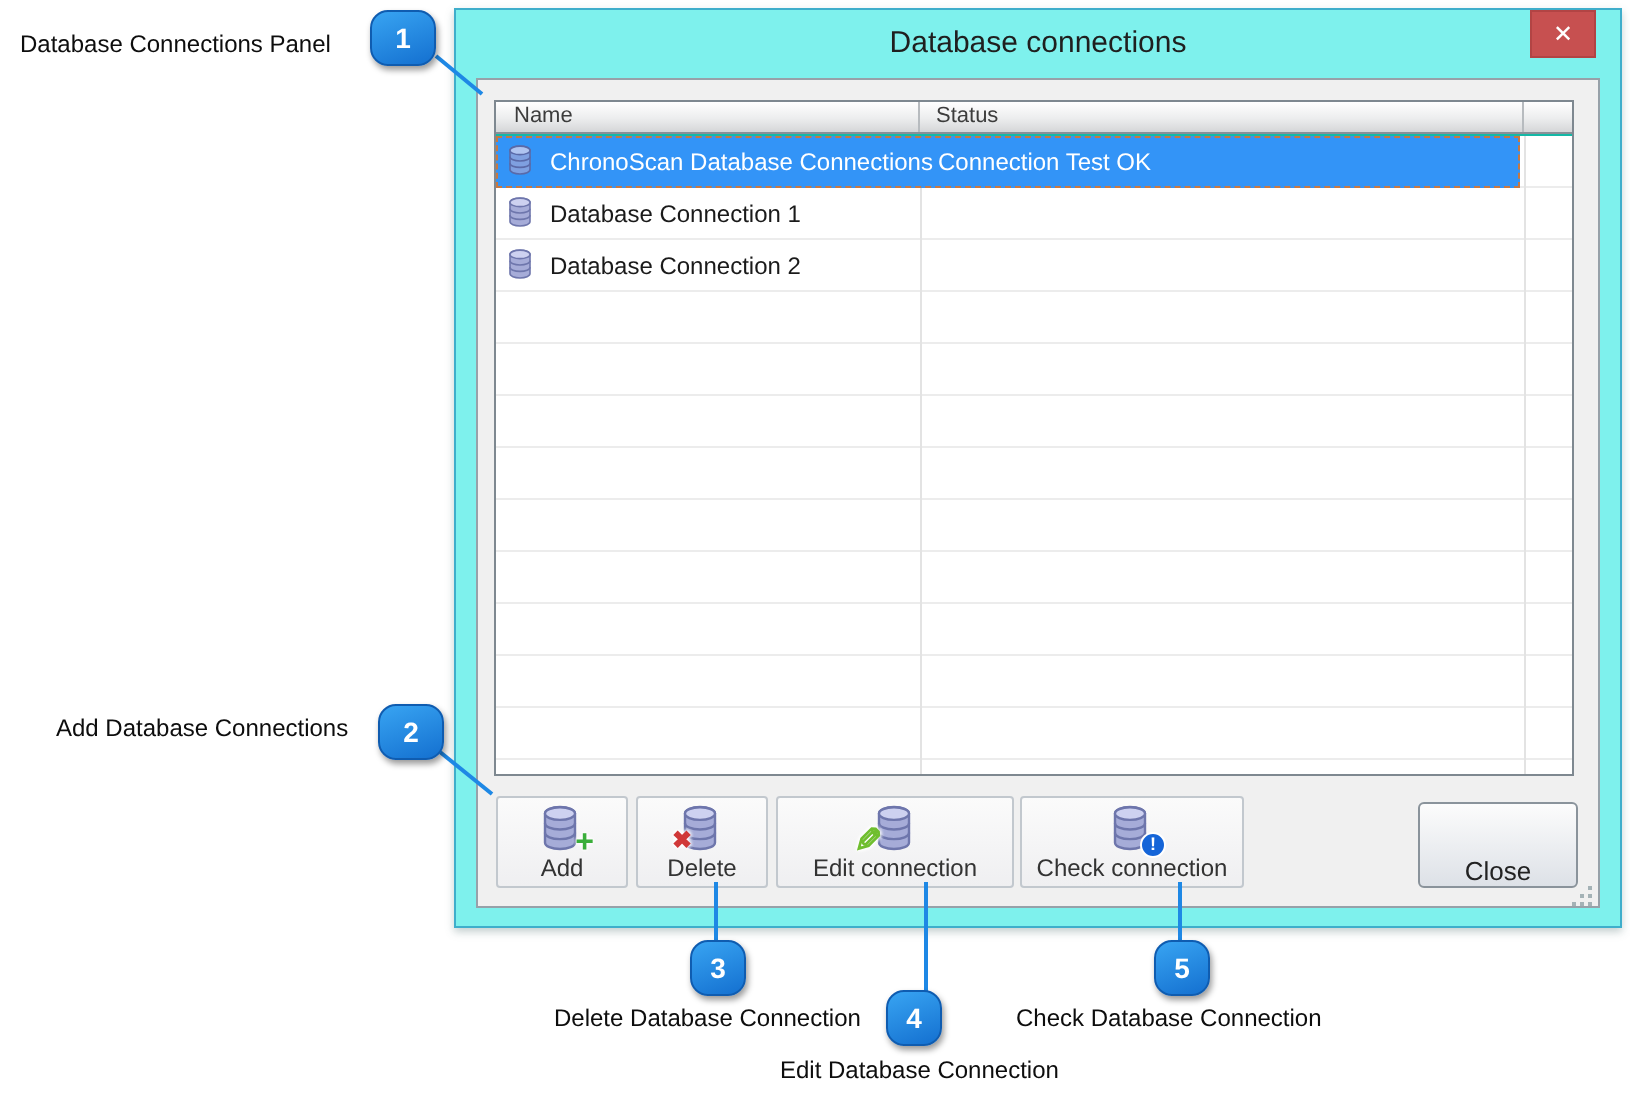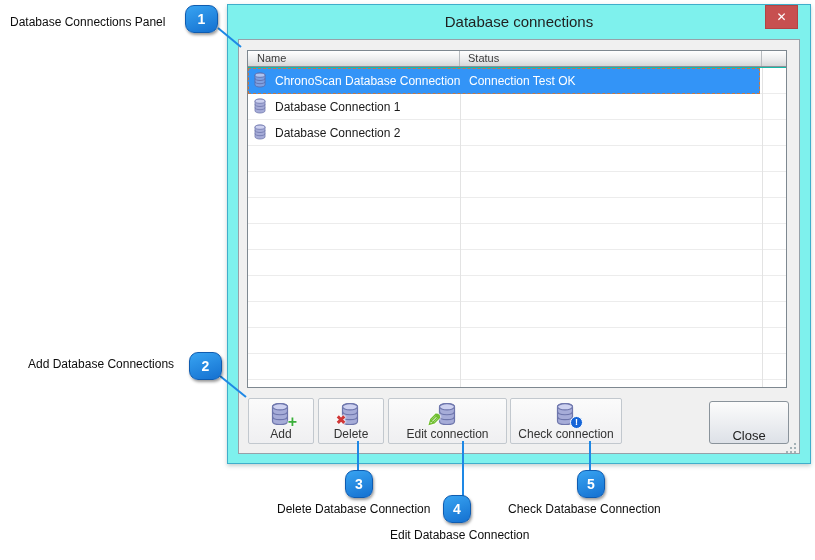--- a/index.html
+++ b/index.html
@@ -117,21 +117,21 @@
           <div class="vline vline-2"></div>
 
           <div class="row row-0">
             <span class="dbico">
               <svg width="16" height="16" viewBox="0 0 16 16">
                 <path d="M3 3.2 C3 1.9 5.2 1 8 1 s5 .9 5 2.2 v9.6 C13 14.1 10.8 15 8 15 s-5-.9-5-2.2 Z" fill="#7FA0E0" stroke="#5A6AA8" stroke-width="0.8"></path>
                 <ellipse cx="8" cy="3.2" rx="5" ry="2.1" fill="#AFC4F0" stroke="#5A6AA8" stroke-width="0.8"></ellipse>
                 <path d="M3 6.4 c0 1.2 2.2 2.1 5 2.1 s5-.9 5-2.1 M3 9.6 c0 1.2 2.2 2.1 5 2.1 s5-.9 5-2.1" fill="none" stroke="#5A6AA8" stroke-width="0.8"></path>
               </svg>
             </span>
-            <span class="rname">ChronoScan Database Connection</span>
+            <span class="rname">ChronoScan Database Connections</span>
             <span class="rstatus">Connection Test OK</span>
           </div>
 
           <div class="row row-1">
             <span class="dbico">
               <svg width="16" height="16" viewBox="0 0 16 16">
                 <path d="M3 3.2 C3 1.9 5.2 1 8 1 s5 .9 5 2.2 v9.6 C13 14.1 10.8 15 8 15 s-5-.9-5-2.2 Z" fill="#A6ACD8" stroke="#6E76AC" stroke-width="0.8"></path>
                 <ellipse cx="8" cy="3.2" rx="5" ry="2.1" fill="#CDD1F0" stroke="#6E76AC" stroke-width="0.8"></ellipse>
                 <path d="M3 6.4 c0 1.2 2.2 2.1 5 2.1 s5-.9 5-2.1 M3 9.6 c0 1.2 2.2 2.1 5 2.1 s5-.9 5-2.1" fill="none" stroke="#6E76AC" stroke-width="0.8"></path>
               </svg>

